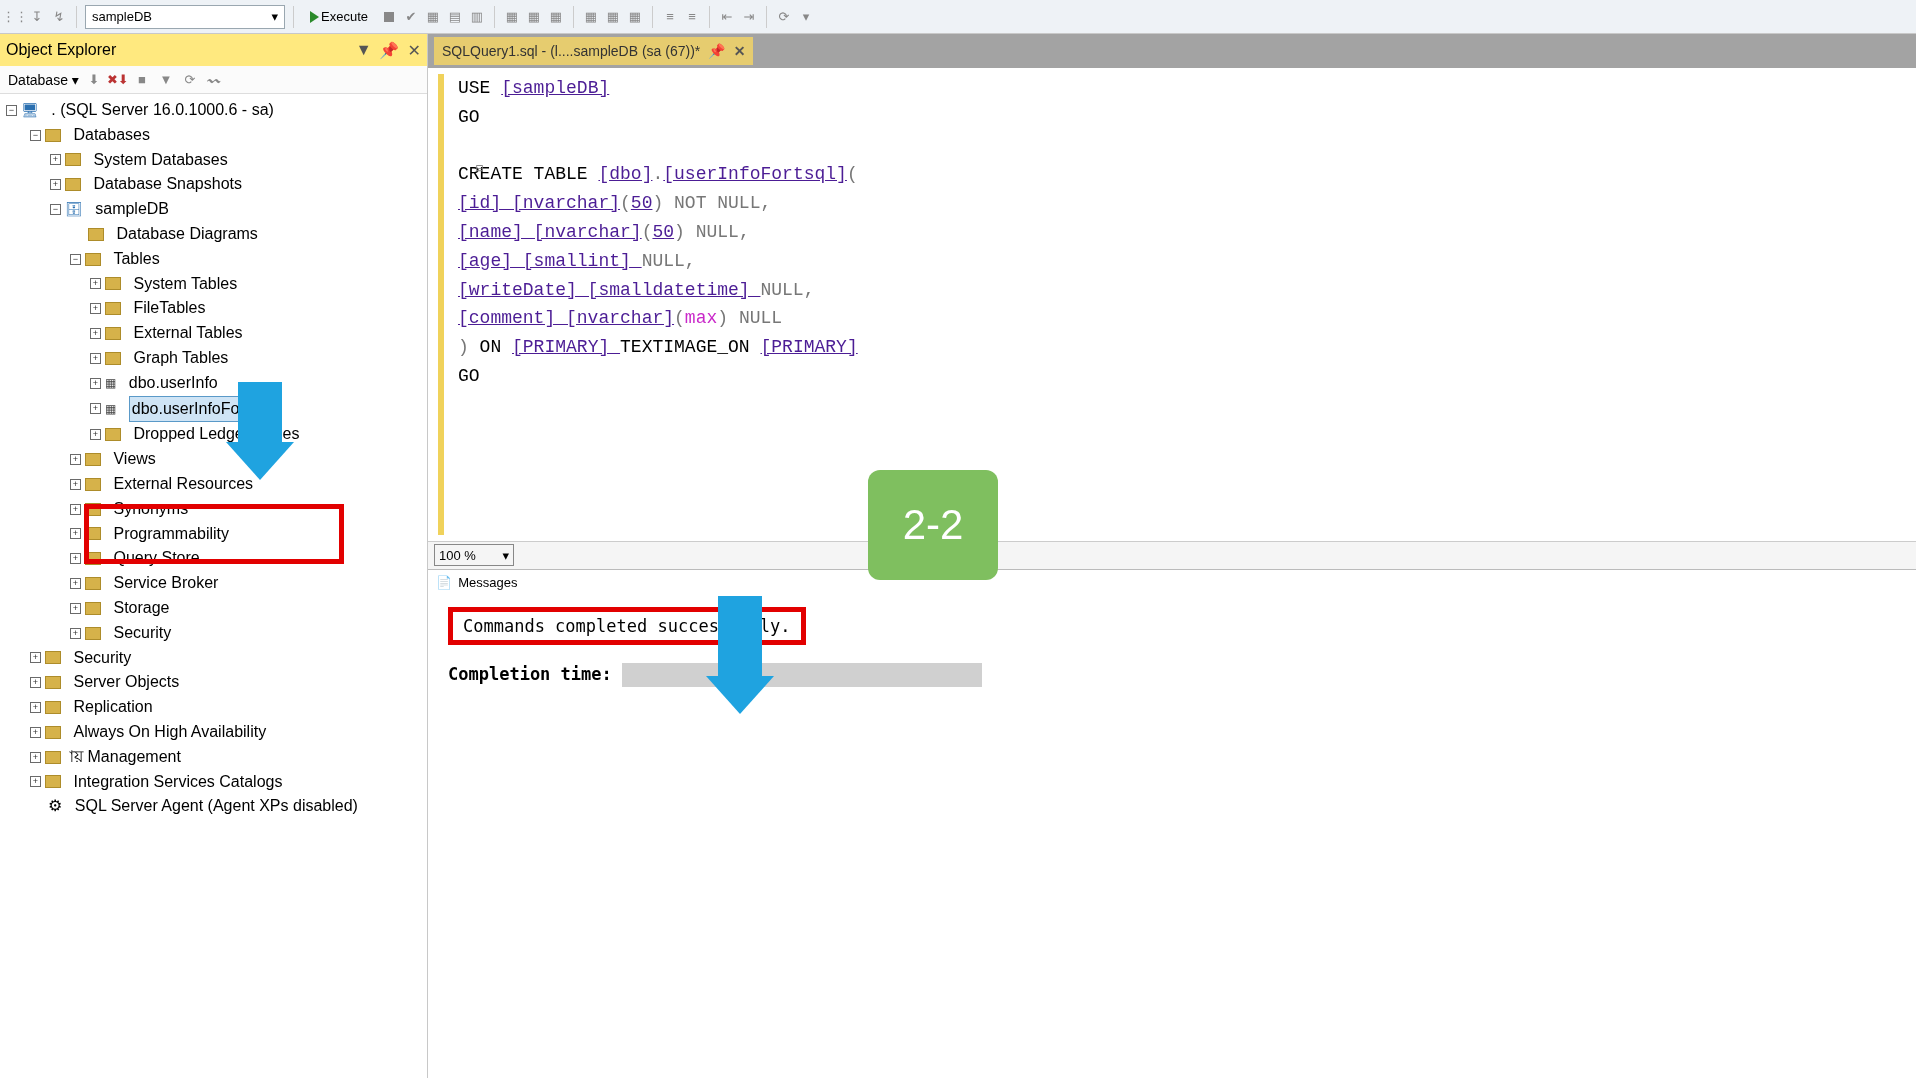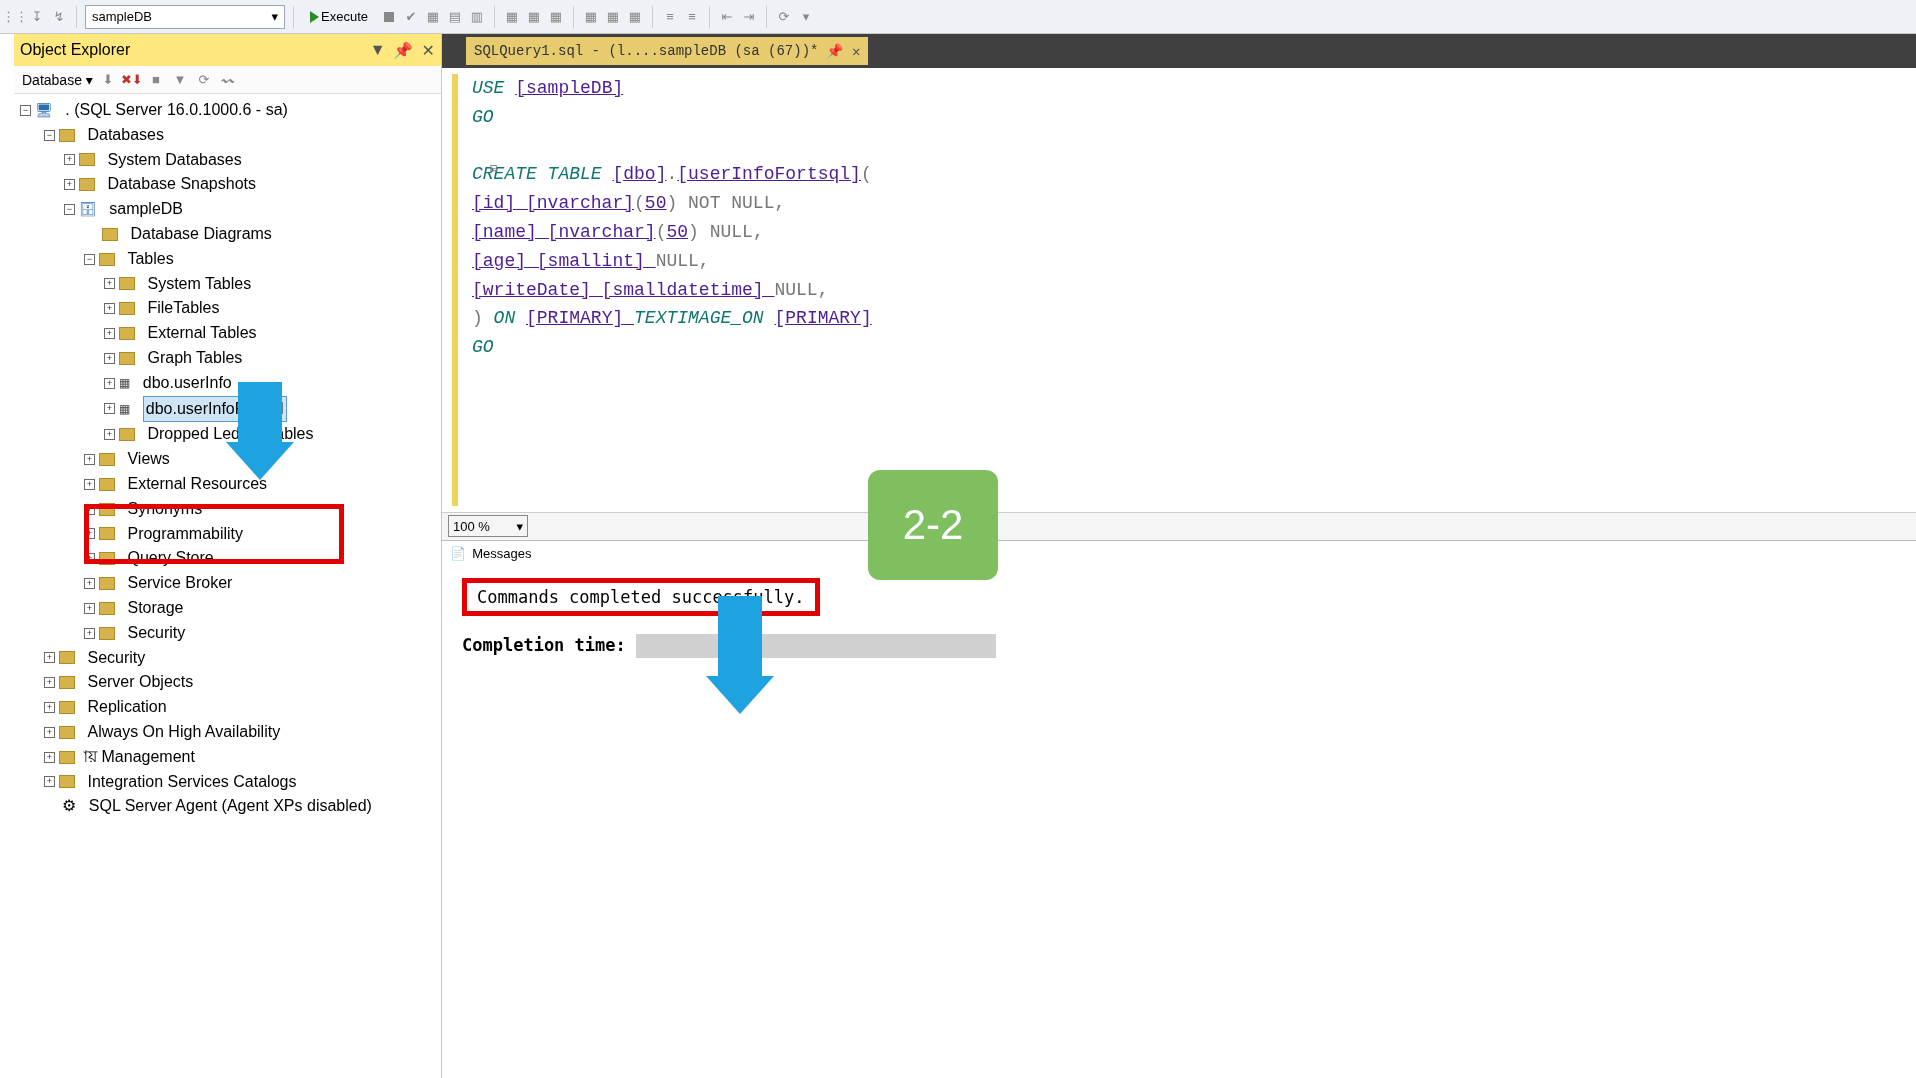--- a/index.html
+++ b/index.html
@@ -23,21 +23,21 @@
 .tb-icon { width: 18px; height: 18px; display:inline-flex; align-items:center; justify-content:center; color:#888; }
 .tb-sep { width:1px; height:22px; background:#ccc; margin:0 4px; }
 .db-select {
   width: 200px; height: 24px; border:1px solid #9aa7b0; background:#fff;
   font-size:13px; padding:2px 6px; display:flex; align-items:center; justify-content:space-between;
 }
 .exec-btn { display:flex; align-items:center; gap:2px; padding:2px 8px; cursor:pointer; }
 .tri-play { width:0; height:0; border-left:9px solid #2a8a2a; border-top:6px solid transparent; border-bottom:6px solid transparent; }
 .stop-sq { width:10px; height:10px; background:#888; }
 .main {
-  display:flex; height: calc(100% - 34px); margin-left: 14px;
+  display:flex; height: calc(100% - 34px);
 }
 .left-panel {
   width: 428px; border-right:1px solid #c8c8c8; background:#fff; overflow:hidden;
 }
 .panel-header {
   background:#ffe97f; height:32px; display:flex; align-items:center; justify-content:space-between;
   padding:0 6px; font-size:16px; 
 }
 .panel-header .right { display:flex; gap:8px; color:#555; }
 .connect-bar {
@@ -47,34 +47,34 @@
 .connect-btn { font-size:14px; }
 .tree { padding:4px 2px 4px 6px; font-size:16px; line-height:1.55; white-space:nowrap; overflow:hidden; }
 .node { display:flex; align-items:center; gap:4px; }
 .toggle { width:11px; height:11px; border:1px solid #6a6a6a; display:inline-flex; align-items:center; justify-content:center; font-size:9px; line-height:1; color:#333; background:#fff; }
 .ico-folder { width:16px; height:13px; background:#d6b24a; border:1px solid #ad8c2a; display:inline-block; }
 .ico-db { color:#2a6fb0; font-size:14px; }
 .ico-table { color:#444; font-size:12px; }
 .sel-node { background:#cfe4f5; border:1px solid #5a99c8; padding:0 2px; }
 .redbox1 { position:absolute; left:84px; top:504px; width:260px; height:60px; border:5px solid #e20000; pointer-events:none; }
 .right-area { flex:1; background:#1f2b3e; display:flex; flex-direction:column; }
-.tabbar { height:34px; background:#404040; display:flex; align-items:center; padding-left:24px; gap:6px;font-family:Liberation Mono, monospace; }
+.tabbar { height:34px; background:#a3a3a3; display:flex; align-items:center; padding-left:6px; gap:6px; }
 .tab {
   background:#e6cc6f; color:#333; height:28px; display:flex; align-items:center;
   padding:0 8px; gap:8px; font-size:14px;
 }
 .tab .pin { color:#555; }
 .tab .x { color:#555; font-weight:bold; }
 .editor-area { flex:1; background:#fff; display:flex; flex-direction:column; }
 .editor {
   font-family: Consolas, "Courier New", monospace; font-size:18px; line-height:1.6;
   padding:6px 0 6px 30px; background:#fff; position:relative; flex:0 0 auto;
 }
 .editor .gutter { position:absolute; left:10px; top:6px; width:6px; height:calc(100% - 12px); background:#f0d25b; }
-.kw-blue { color:#0f766e;font-style:italic; }
+.kw-blue { color:#000000; }
 .kw-gray { color:#777; }
 .kw-pink { color:#c928c9; }
 .kw-black { color:#4c1d95;text-decoration:underline; }
 .fold-marker { position:absolute; left:18px; color:#888; font-size:12px; }
 .zoom-bar { height:28px; display:flex; align-items:center; padding:0 6px; gap:4px; border-top:1px solid #ccc; background:#f5f5f5; }
 .zoom-select { width:80px; height:22px; border:1px solid #888; font-size:13px; display:flex; align-items:center; justify-content:space-between; padding:0 4px; }
 .msg-header { height:26px; border-top:1px solid #bbb; display:flex; align-items:center; padding:0 8px; gap:6px; background:#fff; }
 .msg-body { font-family: Consolas, monospace; font-size:17px; padding:10px 20px; background:#fff; }
 .msg-line { padding:2px 0; }
 .msg-success { border:5px solid #e20000; display:inline-block; padding:4px 10px; }
@@ -205,20 +205,21 @@
       <div class="editor">
         <div class="gutter"></div>
         <div><span class="kw-blue">USE </span><span class="kw-black">[sampleDB]</span></div>
         <div><span class="kw-blue">GO</span></div>
         <div>&nbsp;</div>
         <div style="position:relative;"><span class="fold-marker">⊟</span><span class="kw-blue">CREATE TABLE </span><span class="kw-black">[dbo]</span><span class="kw-gray">.</span><span class="kw-black">[userInfoFortsql]</span><span class="kw-gray">(</span></div>
         <div><span class="kw-black">    [id] [nvarchar]</span><span class="kw-gray">(</span><span class="kw-black">50</span><span class="kw-gray">) </span><span class="kw-gray">NOT NULL</span><span class="kw-gray">,</span></div>
         <div><span class="kw-black">    [name] [nvarchar]</span><span class="kw-gray">(</span><span class="kw-black">50</span><span class="kw-gray">) </span><span class="kw-gray">NULL</span><span class="kw-gray">,</span></div>
         <div><span class="kw-black">    [age] [smallint] </span><span class="kw-gray">NULL</span><span class="kw-gray">,</span></div>
         <div><span class="kw-black">    [writeDate] [smalldatetime] </span><span class="kw-gray">NULL</span><span class="kw-gray">,</span></div>
+        <div><span class="kw-black">    [comment] [nvarchar]</span><span class="kw-gray">(</span><span class="kw-pink">max</span><span class="kw-gray">) </span><span class="kw-gray">NULL</span></div>
         <div><span class="kw-gray">) </span><span class="kw-blue">ON </span><span class="kw-black">[PRIMARY] </span><span class="kw-blue">TEXTIMAGE_ON </span><span class="kw-black">[PRIMARY]</span></div>
         <div><span class="kw-blue">GO</span></div>
         <div>&nbsp;</div>
         <div>&nbsp;</div>
         <div>&nbsp;</div>
         <div>&nbsp;</div>
         <div>&nbsp;</div>
       </div>
       <div class="zoom-bar">
         <div class="zoom-select">

